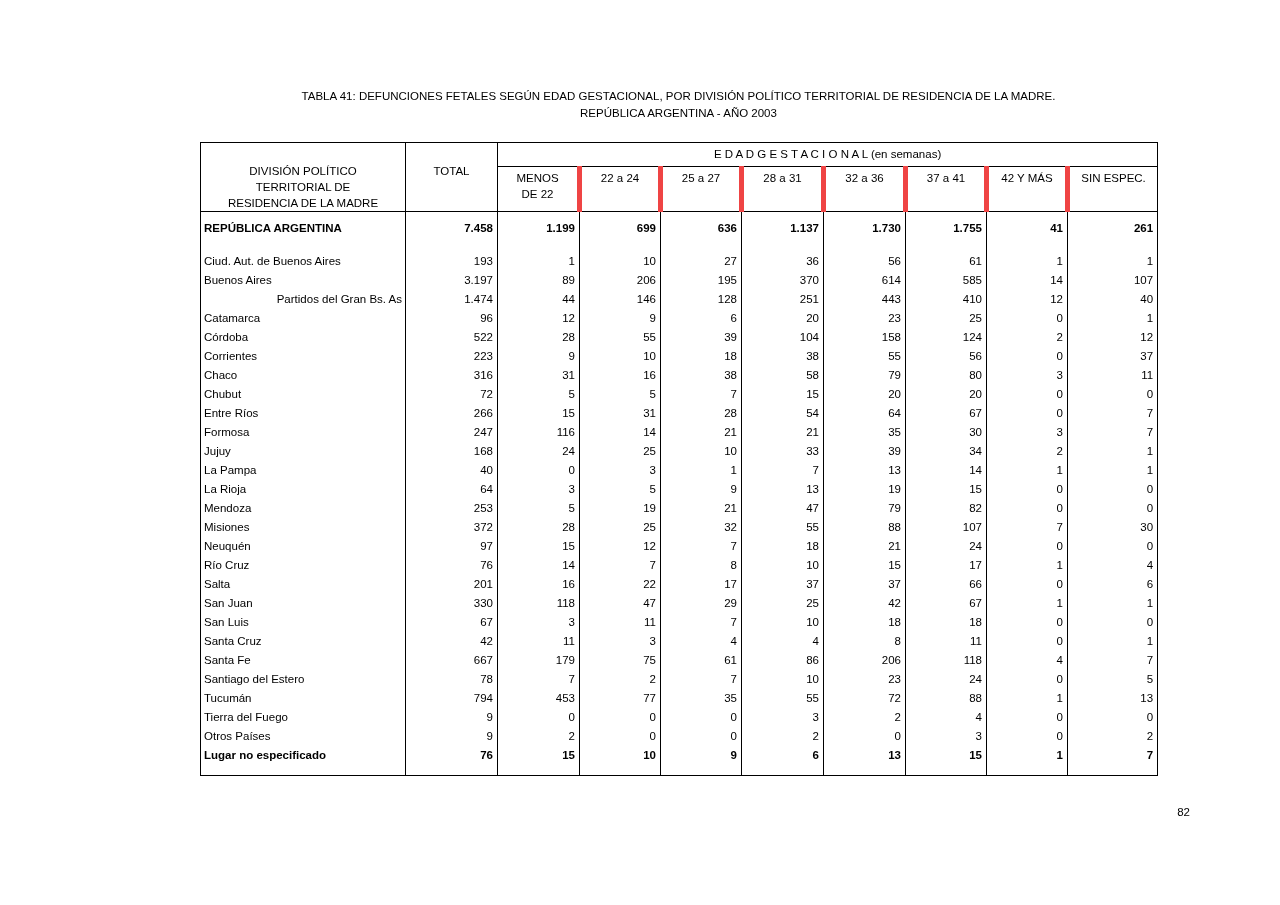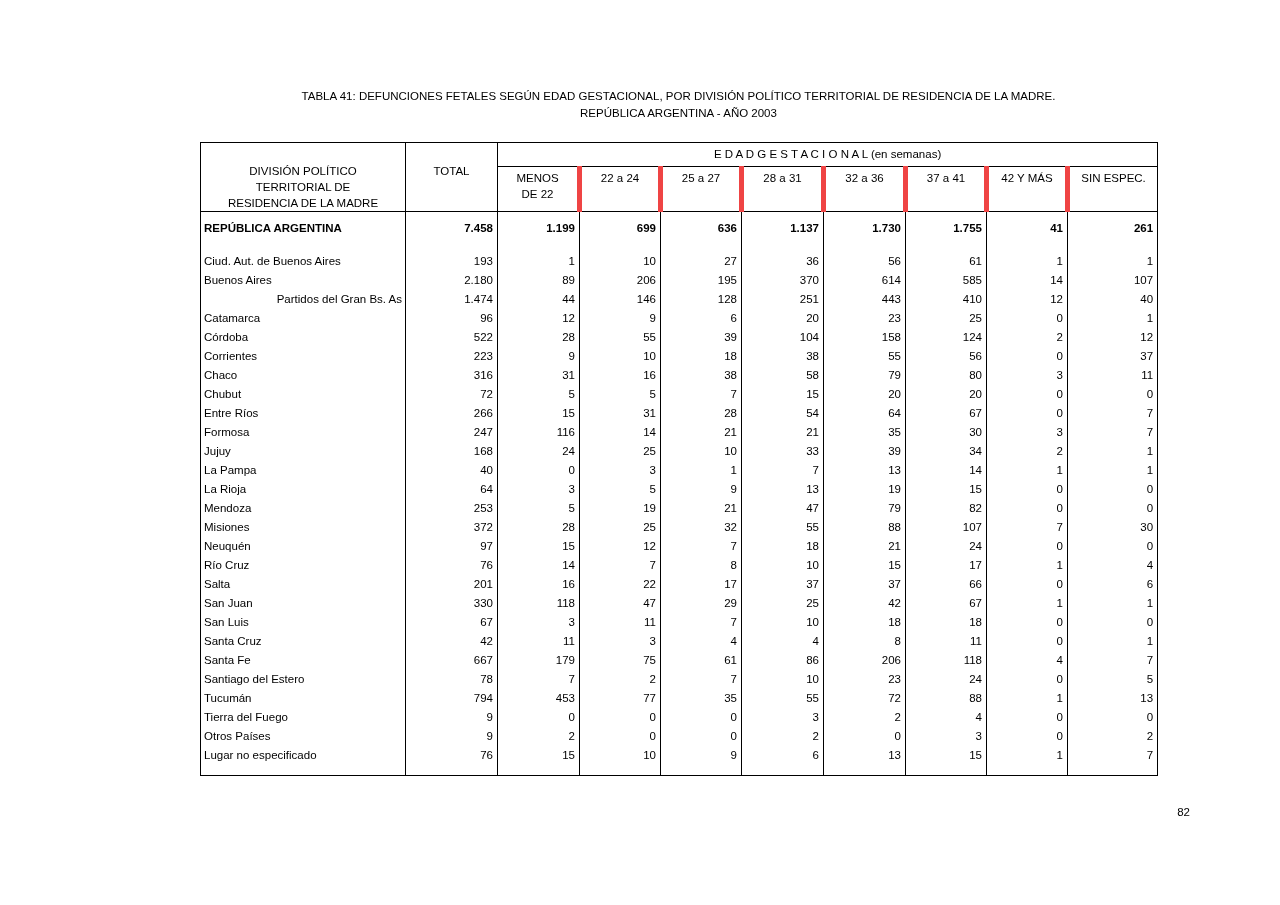--- a/index.html
+++ b/index.html
@@ -51,21 +51,21 @@
   }
   tr.col-row th:last-child { border-right:none; }
 
   td.label { border-right:1px solid #000; text-align:left; padding:1.5px 3px 1.5px 3px; }
   td.label.indent { padding-left:15px;text-align:right; }
   td.num { border-right:1px solid #000; text-align:right; padding:1.5px 4px 1.5px 2px; }
   tbody td:last-child { border-right:none; }
   tr.bold td { font-weight:bold; }
   tr.gap-sm td { padding-top:8px; }
   tr.gap-lg td { padding-top:15px; }
-  tbody tr:last-child td { padding-bottom:12px; }
+  tbody tr:last-child td { padding-bottom:12px;font-weight:bold; }
 
   .page-number { position:absolute; top:806px; right:90px; font-size:11.5px; }
 </style>
 </head>
 <body>
 
 <div class="content">
   <div class="title-block">
     <div>TABLA 41: DEFUNCIONES FETALES SEGÚN EDAD GESTACIONAL, POR DIVISIÓN POLÍTICO TERRITORIAL DE RESIDENCIA DE LA MADRE.</div>
     <div>REPÚBLICA ARGENTINA - AÑO 2003</div>
@@ -142,21 +142,21 @@
           <td class="num">10</td>
           <td class="num">27</td>
           <td class="num">36</td>
           <td class="num">56</td>
           <td class="num">61</td>
           <td class="num">1</td>
           <td class="num">1</td>
         </tr>
         <tr>
           <td class="label">Buenos Aires</td>
-          <td class="num">2.180</td>
+          <td class="num">3.197</td>
           <td class="num">89</td>
           <td class="num">206</td>
           <td class="num">195</td>
           <td class="num">370</td>
           <td class="num">614</td>
           <td class="num">585</td>
           <td class="num">14</td>
           <td class="num">107</td>
         </tr>
         <tr>

